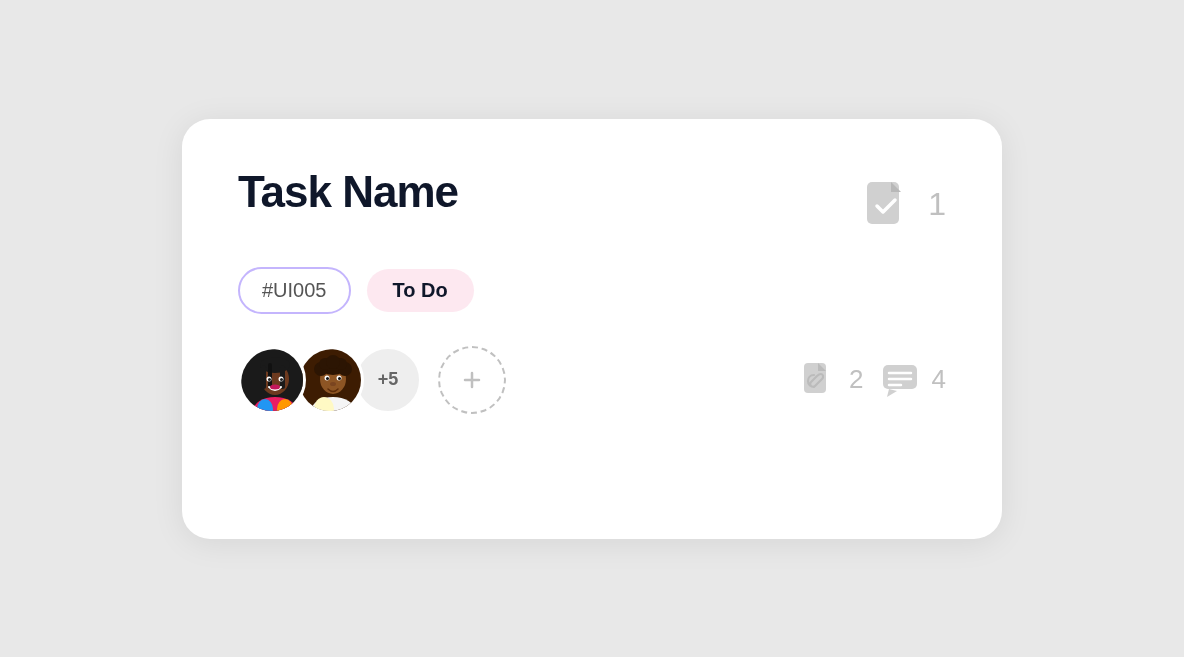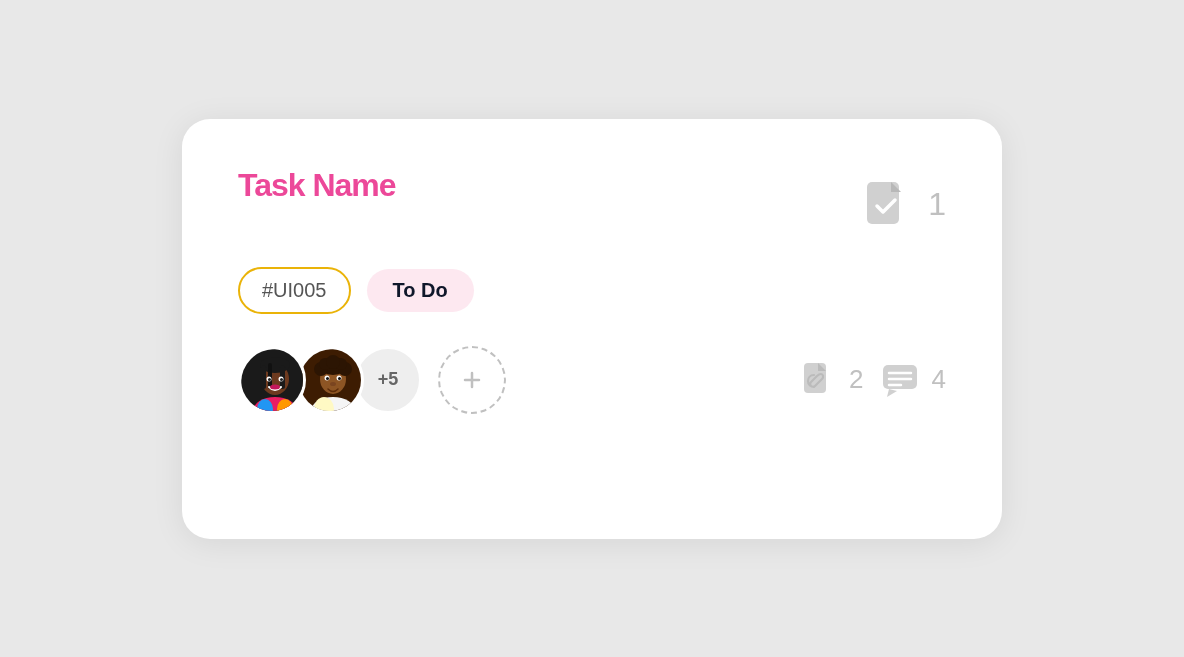--- a/index.html
+++ b/index.html
@@ -27,23 +27,23 @@
     }
 
     
     .header-row {
       display: flex;
       align-items: flex-start;
       justify-content: space-between;
     }
 
     .task-name {
-      font-size: 32px;
+      font-size: 44px;
       font-weight: 700;
-      color: #ec4899;
+      color: #0f172a;
       letter-spacing: -1px;
     }
 
     .header-meta {
       display: flex;
       align-items: center;
       gap: 12px;
       margin-top: 8px;
     }
 
@@ -67,21 +67,21 @@
     }
 
     
     .tags-row {
       display: flex;
       align-items: center;
       gap: 16px;
     }
 
     .tag-id {
-      border: 2px solid #eab308;
+      border: 2px solid #c4b5fd;
       border-radius: 32px;
       padding: 10px 22px;
       font-size: 20px;
       font-weight: 500;
       color: #555;
       background: transparent;
     }
 
     .tag-status {
       border-radius: 32px;

